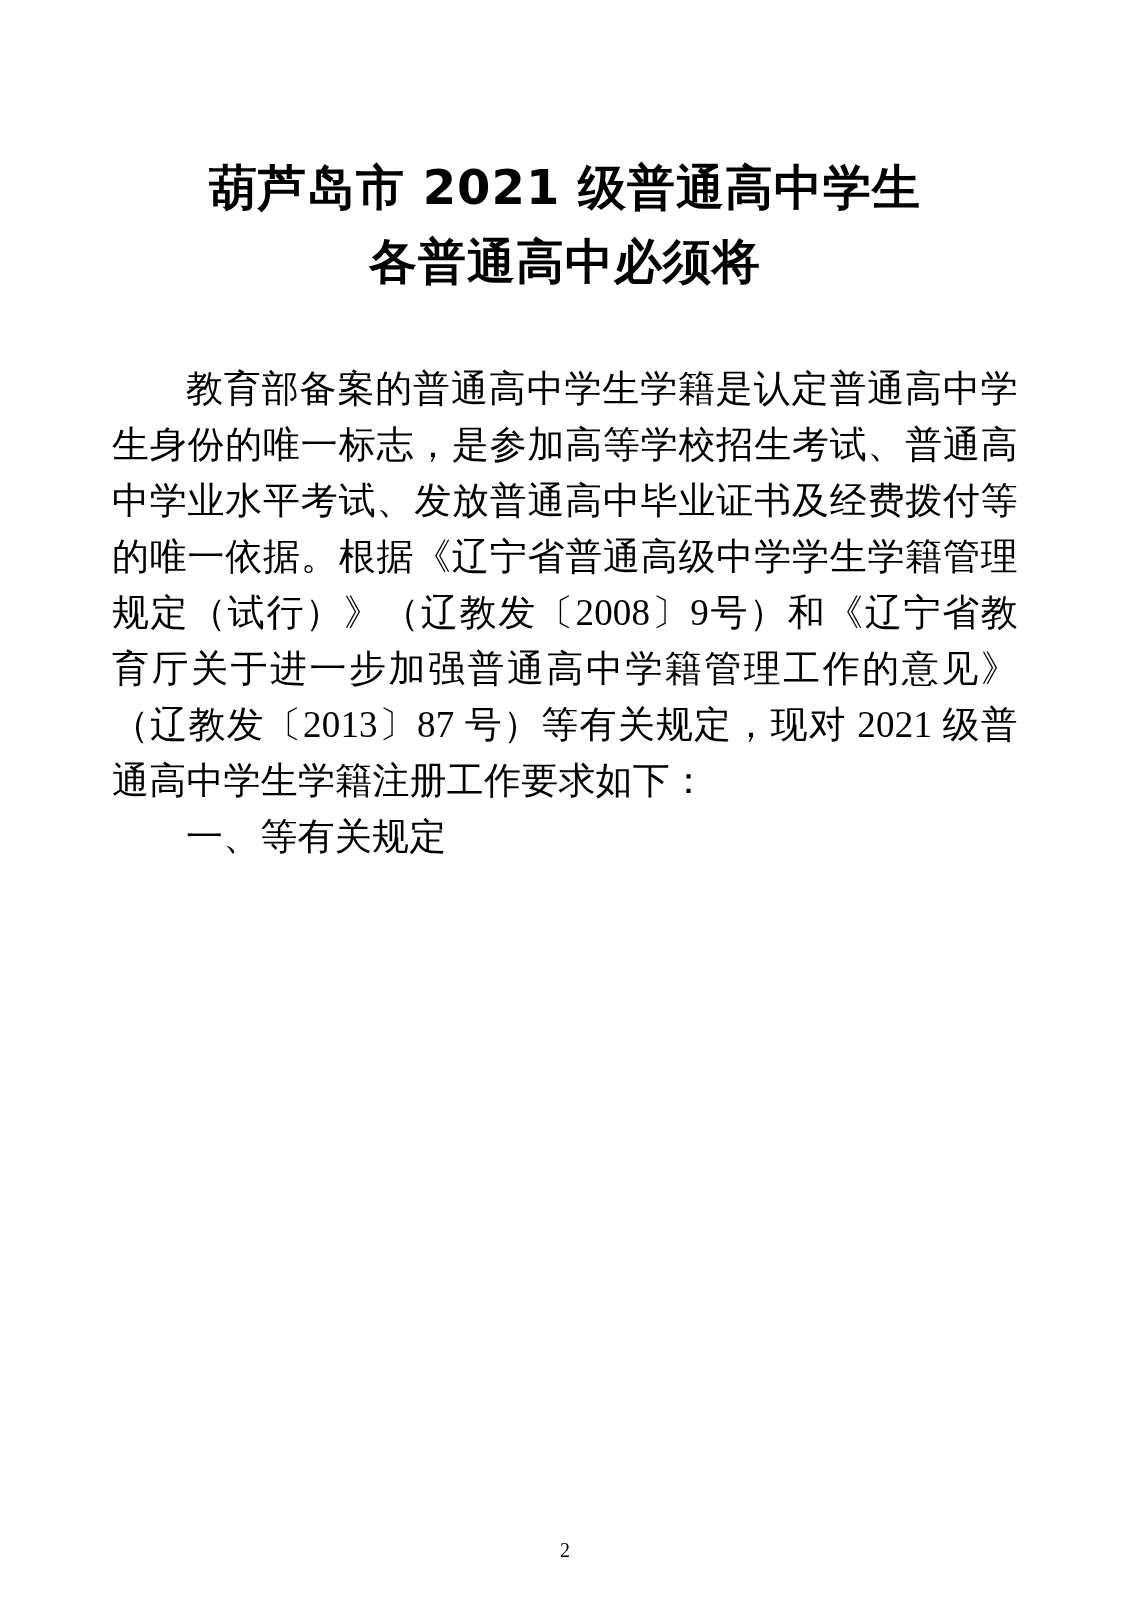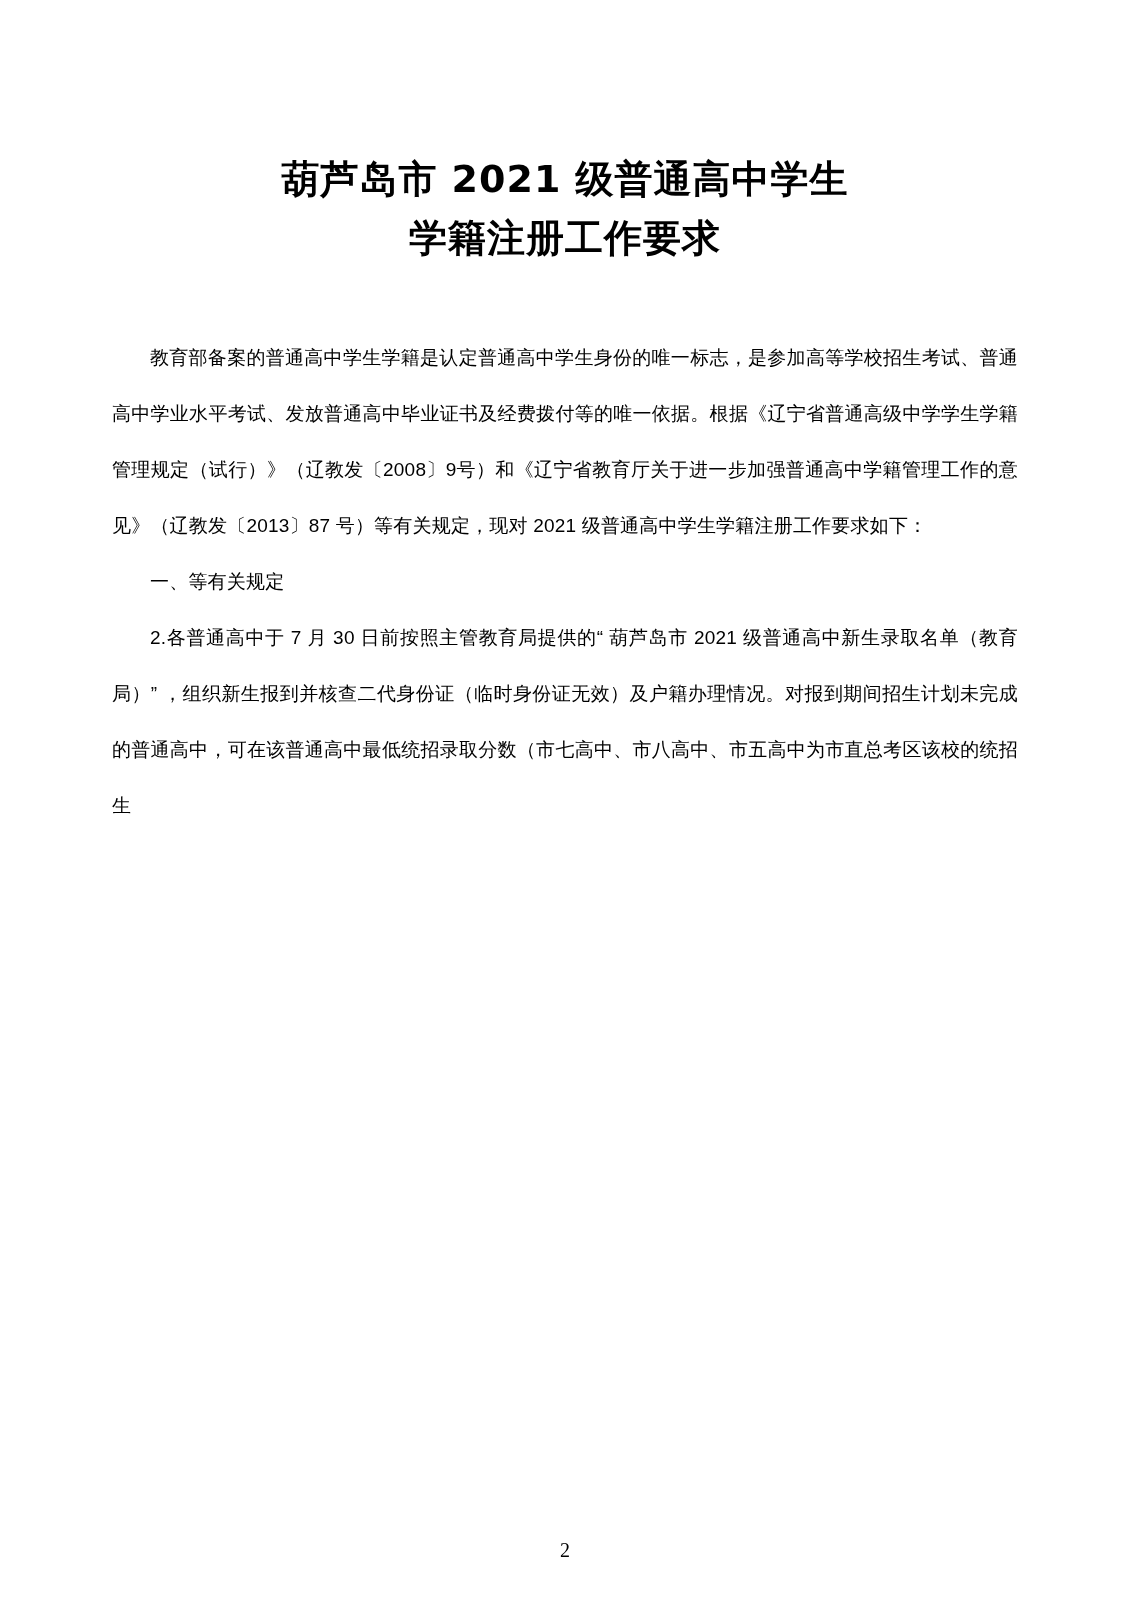--- a/index.html
+++ b/index.html
@@ -19,33 +19,33 @@
     width: 1130px;
     height: 1600px;
     box-sizing: border-box;
     padding: 150px 112px 0 112px;
     position: relative;
   }
   .doc-title {
     text-align: center;
     font-family: "DejaVu Sans", "Liberation Sans", sans-serif;
     font-weight: bold;
-    font-size: 38px;
+    font-size: 48px;
     line-height: 1.55;
     letter-spacing: 1px;
     margin: 0;
   }
   .doc-title .line {
     display: block;
     white-space: nowrap;
   }
   .body-text {
     margin-top: 62px;
-    font-family: Liberation Sans, sans-serif;
-    font-size: 19px;
+    font-family: Liberation Serif, serif;
+    font-size: 37px;
     line-height: 56px;
     text-align: justify;
     text-justify: inter-ideograph;
     letter-spacing: 0.2px;
   }
   .para {
     margin: 0;
     text-indent: 2em;
     text-align: justify;
   }
@@ -59,24 +59,23 @@
     font-size: 20px;
   }
 </style>
 </head>
 <body>
 
 <div class="page">
 
   <h1 class="doc-title">
     <span class="line">葫芦岛市 2021 级普通高中学生</span>
-    <span class="line">学籍注册工作要求</span>
+    <span class="line">各普通高中必须将</span>
   </h1>
 
   <div class="body-text">
     <p class="para">教育部备案的普通高中学生学籍是认定普通高中学生身份的唯一标志，是参加高等学校招生考试、普通高中学业水平考试、发放普通高中毕业证书及经费拨付等的唯一依据。根据《辽宁省普通高级中学学生学籍管理规定（试行）》（辽教发〔2008〕9号）和《辽宁省教育厅关于进一步加强普通高中学籍管理工作的意见》（辽教发〔2013〕87 号）等有关规定，现对 2021 级普通高中学生学籍注册工作要求如下：</p>
     <p class="para">一、等有关规定</p>
-    <p class="para">2.各普通高中于 7 月 30 日前按照主管教育局提供的“ 葫芦岛市 2021 级普通高中新生录取名单（教育局）” ，组织新生报到并核查二代身份证（临时身份证无效）及户籍办理情况。对报到期间招生计划未完成的普通高中，可在该普通高中最低统招录取分数（市七高中、市八高中、市五高中为市直总考区该校的统招生</p>
   </div>
 
   <div class="page-number">2</div>
 
 </div>
 
 </body></html>

